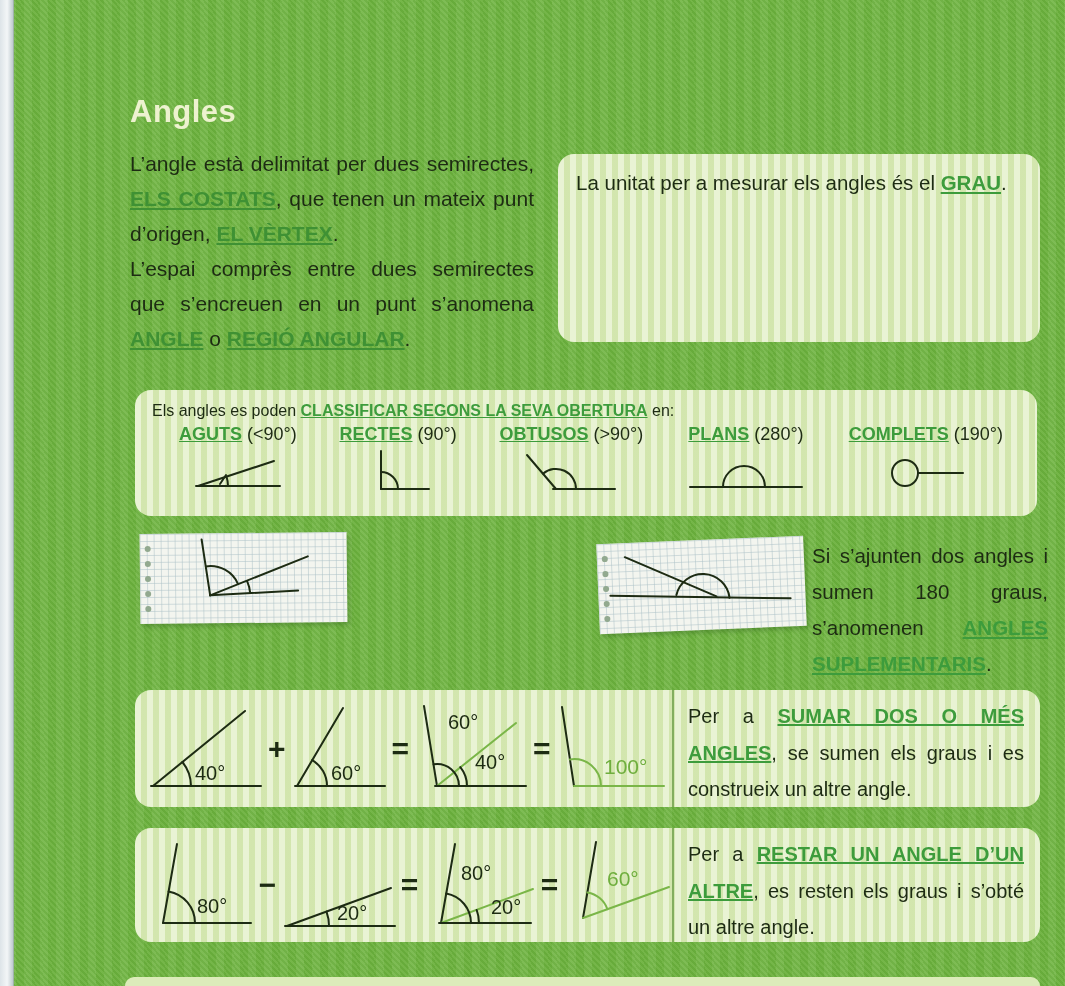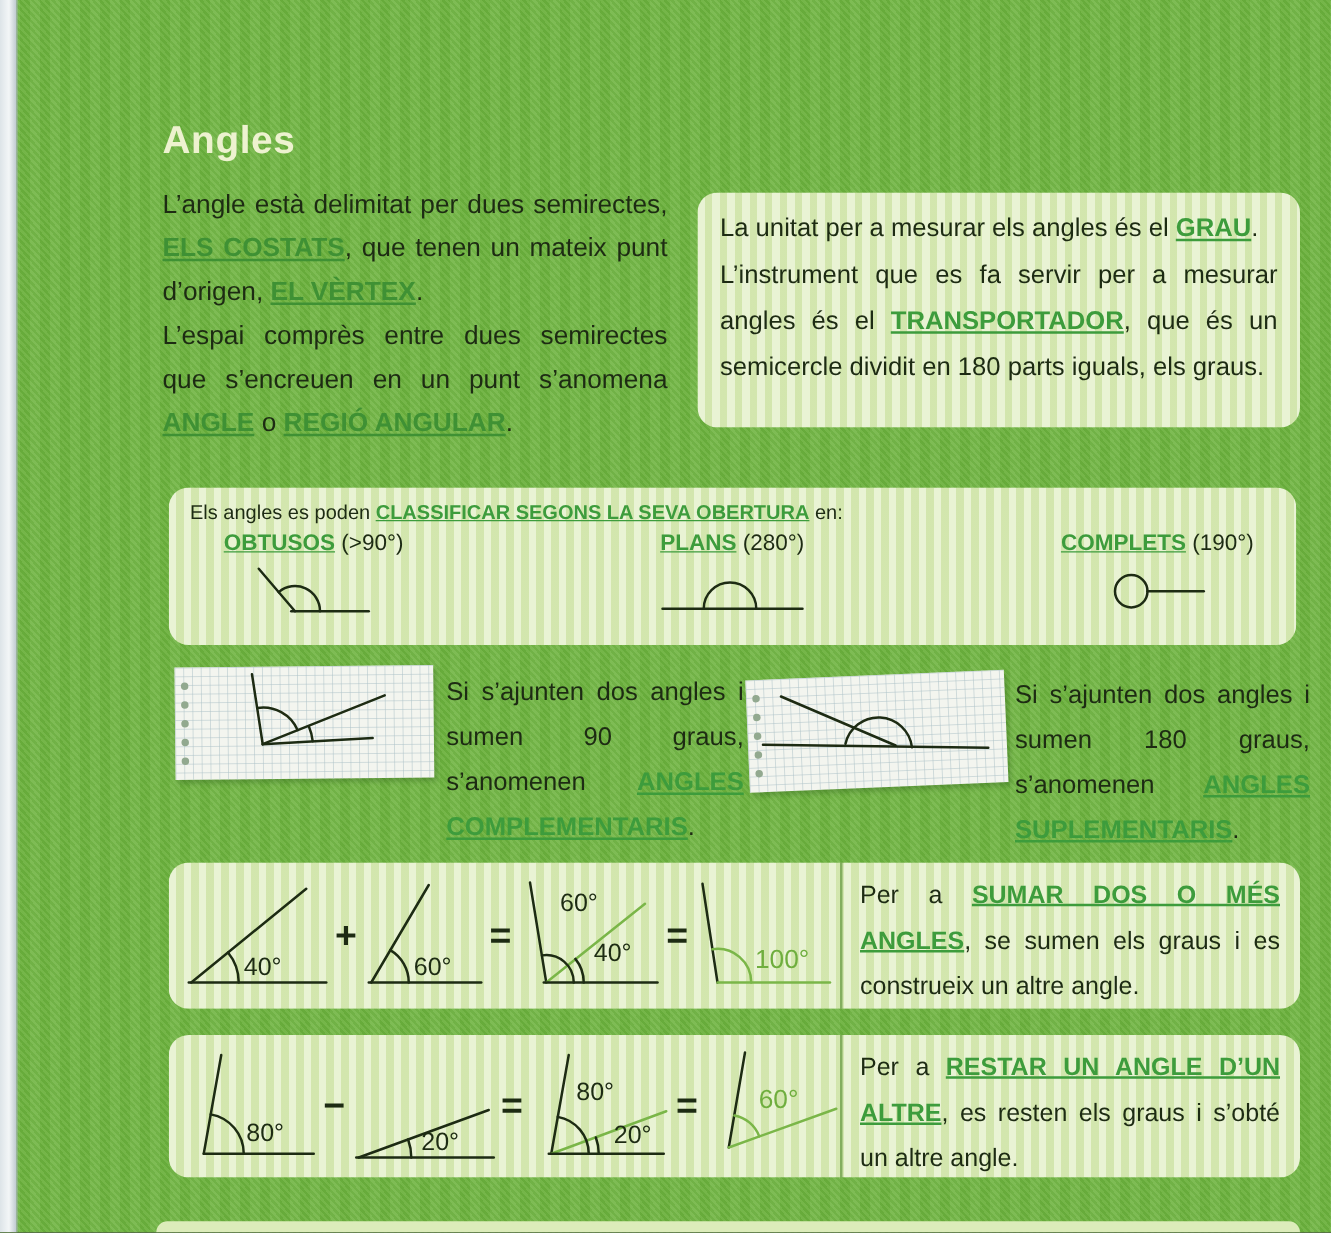--- a/index.html
+++ b/index.html
@@ -99,27 +99,43 @@
   <h1 class="title">Angles</h1>
 
   <div class="intro">
     <p><span>L’angle està delimitat per dues semirectes, </span><span class="term">ELS COSTATS</span><span>, que tenen un mateix punt d’origen, </span><span class="term">EL VÈRTEX</span><span>.</span></p>
     <p><span>L’espai comprès entre dues semirectes que s’encreuen en un punt s’anomena </span><span class="term">ANGLE</span><span> o </span><span class="term">REGIÓ ANGULAR</span><span>.</span></p>
   </div>
 
   <div class="panel measure-box">
     <div class="measure-inner">
       <p><span>La unitat per a mesurar els angles és el </span><span class="term">GRAU</span><span>.</span></p>
-      <p><span>L’instrument que es fa servir per a mesurar angles és el </span><span class="term">TRANSPORTADOR</span><span>, que és un semicercle dividit en 180 parts iguals, els graus.</span></p>
     </div>
   </div>
 
   <div class="panel class-box">
     <p class="class-intro"><span>Els angles es poden </span><span class="term">CLASSIFICAR SEGONS LA SEVA OBERTURA</span><span> en:</span></p>
     <div class="cats">
+      <div class="cat">
+        <div class="cat-label"><span class="term">AGUTS</span><span>(&lt;90°)</span></div>
+        <svg width="95" height="42">
+          <path class="stroke" d="M6,37 L90,37"></path>
+          <path class="stroke" d="M8,37 L84,12"></path>
+          <path class="stroke" d="M38,37 A30,30 0 0 0 36.5,27.7"></path>
+          <path class="stroke" d="M30,35 L36,26"></path>
+        </svg>
+      </div>
+      <div class="cat">
+        <div class="cat-label"><span class="term">RECTES</span><span>(90°)</span></div>
+        <svg width="70" height="44">
+          <path class="stroke" d="M18,2 L18,40"></path>
+          <path class="stroke" d="M18,40 L66,40"></path>
+          <path class="stroke" d="M18,23 A17,17 0 0 1 35,40"></path>
+        </svg>
+      </div>
       <div class="cat">
         <div class="cat-label"><span class="term">OBTUSOS</span><span>(&gt;90°)</span></div>
         <svg width="100" height="44">
           <path class="stroke" d="M32,40 L94,40"></path>
           <path class="stroke" d="M35,40 L6,6"></path>
           <path class="stroke" d="M55,40 A20,20 0 0 0 22,24.7"></path>
         </svg>
       </div>
       <div class="cat">
         <div class="cat-label"><span class="term">PLANS</span><span>(280°)</span></div>
@@ -147,21 +163,20 @@
         <i></i>
       </div>
     <svg width="207" height="90">
       <path class="stroke" d="M62,6 L70,62"></path>
       <path class="stroke" d="M70,62 L168,24"></path>
       <path class="stroke" d="M70,62 L158,58"></path>
       <path class="stroke" d="M98,51 A30,30 0 0 0 66,33"></path>
       <path class="stroke" d="M110,60 A40,40 0 0 0 107,48"></path>
     </svg>
   </div>
-  <div class="note-text note-text1"><span>Si s’ajunten dos angles i sumen 90 graus, s’anomenen </span><span class="term">ANGLES COMPLEMENTARIS</span><span>.</span></div>
 
   <div class="note note2">
     <div class="holes">
         <i></i>
         <i></i>
         <i></i>
         <i></i>
         <i></i>
       </div>
     <svg width="207" height="90">

